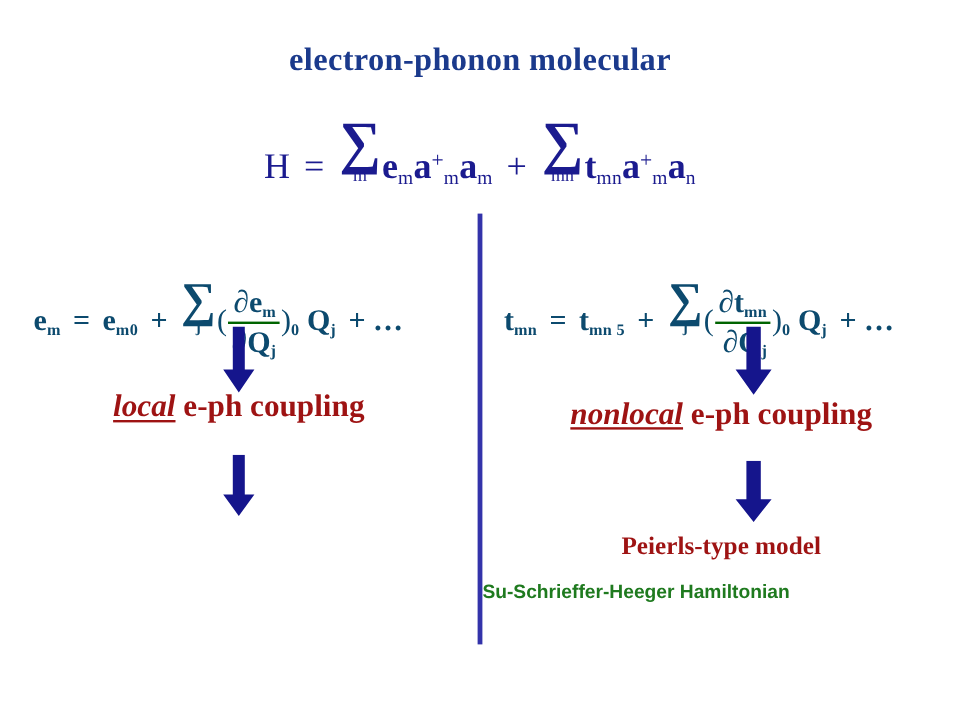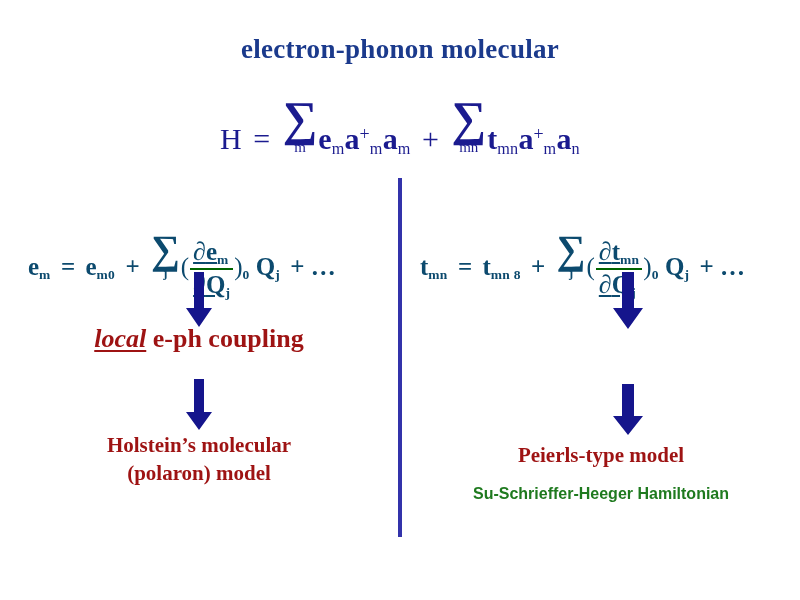--- a/index.html
+++ b/index.html
@@ -104,25 +104,24 @@
     white-space: nowrap;
     margin-top: 29px;
   }
   #eq-left  { top: 205px; left: 28px; }
   #eq-right { top: 205px; left: 420px; }
 
   
   .frac {
     display: inline-block;
     vertical-align: middle;
-    text-align: left;
+    text-align: right;
     position: relative;
     top: -1px;
     margin: 0 1px;
-    text-decoration: underline;
   }
   .frac .num {
     display: block;
     padding: 0 3px 1px 3px;
     border-bottom: 2px solid #006400;
     line-height: 1.05;
   }
   .frac .den {
     display: block;
     padding: 1px 3px 0 3px;
@@ -160,21 +159,20 @@
     line-height: 1.33;
   }
   #model-left  { top: 432px; left: 0; width: 398px; }
   #model-right { top: 442px; left: 402px; width: 398px; }
 
   #hamiltonian-name {
     position: absolute;
     top: 485px;
     left: 402px;
     width: 398px;
-    text-align: center;
     font-size: 16px;
     font-weight: bold;
     color: #1f7a1f;
     font-family: "Liberation Sans", sans-serif;
   }
 </style>
 </head>
 <body>
 
 <div class="slide">
@@ -219,44 +217,43 @@
   <div id="coupling-left" class="coupling">
     <span class="emph">local</span><span> e-ph coupling</span>
   </div>
 
   <div class="arrow" style="left:181px; top:379px;">
     <svg width="36" height="52" viewBox="0 0 36 52" aria-hidden="true">
       <polygon points="13,0 23,0 23,33 31,33 18,51 5,33 13,33" fill="#15158c"></polygon>
     </svg>
   </div>
 
-  <div id="model-left" class="model">
-    <div>Holstein’s molecular</div>
-    <div>(polaron) model</div>
-  </div>
 
   <div id="eq-right" class="expansion math">
     <span>t</span><sub>mn</sub>
     <span class="op">=</span>
-    <span>t</span><sub>mn 8</sub>
+    <span>t</span><sub>mn 5</sub>
     <span class="op">+</span>
     <span class="sigma">
       <span class="glyph">∑</span>
       <span class="lim">j</span>
     </span><span class="paren">(</span><span class="frac"><span class="num"><span class="partial">∂</span><span>t</span><sub>mn</sub></span><span class="den"><span class="partial">∂</span><span>Q</span><sub>j</sub></span></span><span class="paren">)</span><sub>0</sub>
     <span>Q</span><sub>j</sub>
     <span class="op">+ …</span>
   </div>
 
   <div class="arrow" style="left:608px; top:272px;">
     <svg width="40" height="58" viewBox="0 0 40 58" aria-hidden="true">
       <polygon points="14,0 26,0 26,36 35,36 20,57 5,36 14,36" fill="#15158c"></polygon>
     </svg>
   </div>
 
+  <div id="coupling-right" class="coupling">
+    <span class="emph">nonlocal</span><span> e-ph coupling</span>
+  </div>
 
   <div class="arrow" style="left:608px; top:384px;">
     <svg width="40" height="52" viewBox="0 0 40 52" aria-hidden="true">
       <polygon points="14,0 26,0 26,32 35,32 20,51 5,32 14,32" fill="#15158c"></polygon>
     </svg>
   </div>
 
   <div id="model-right" class="model">
     <div>Peierls-type model</div>
   </div>

